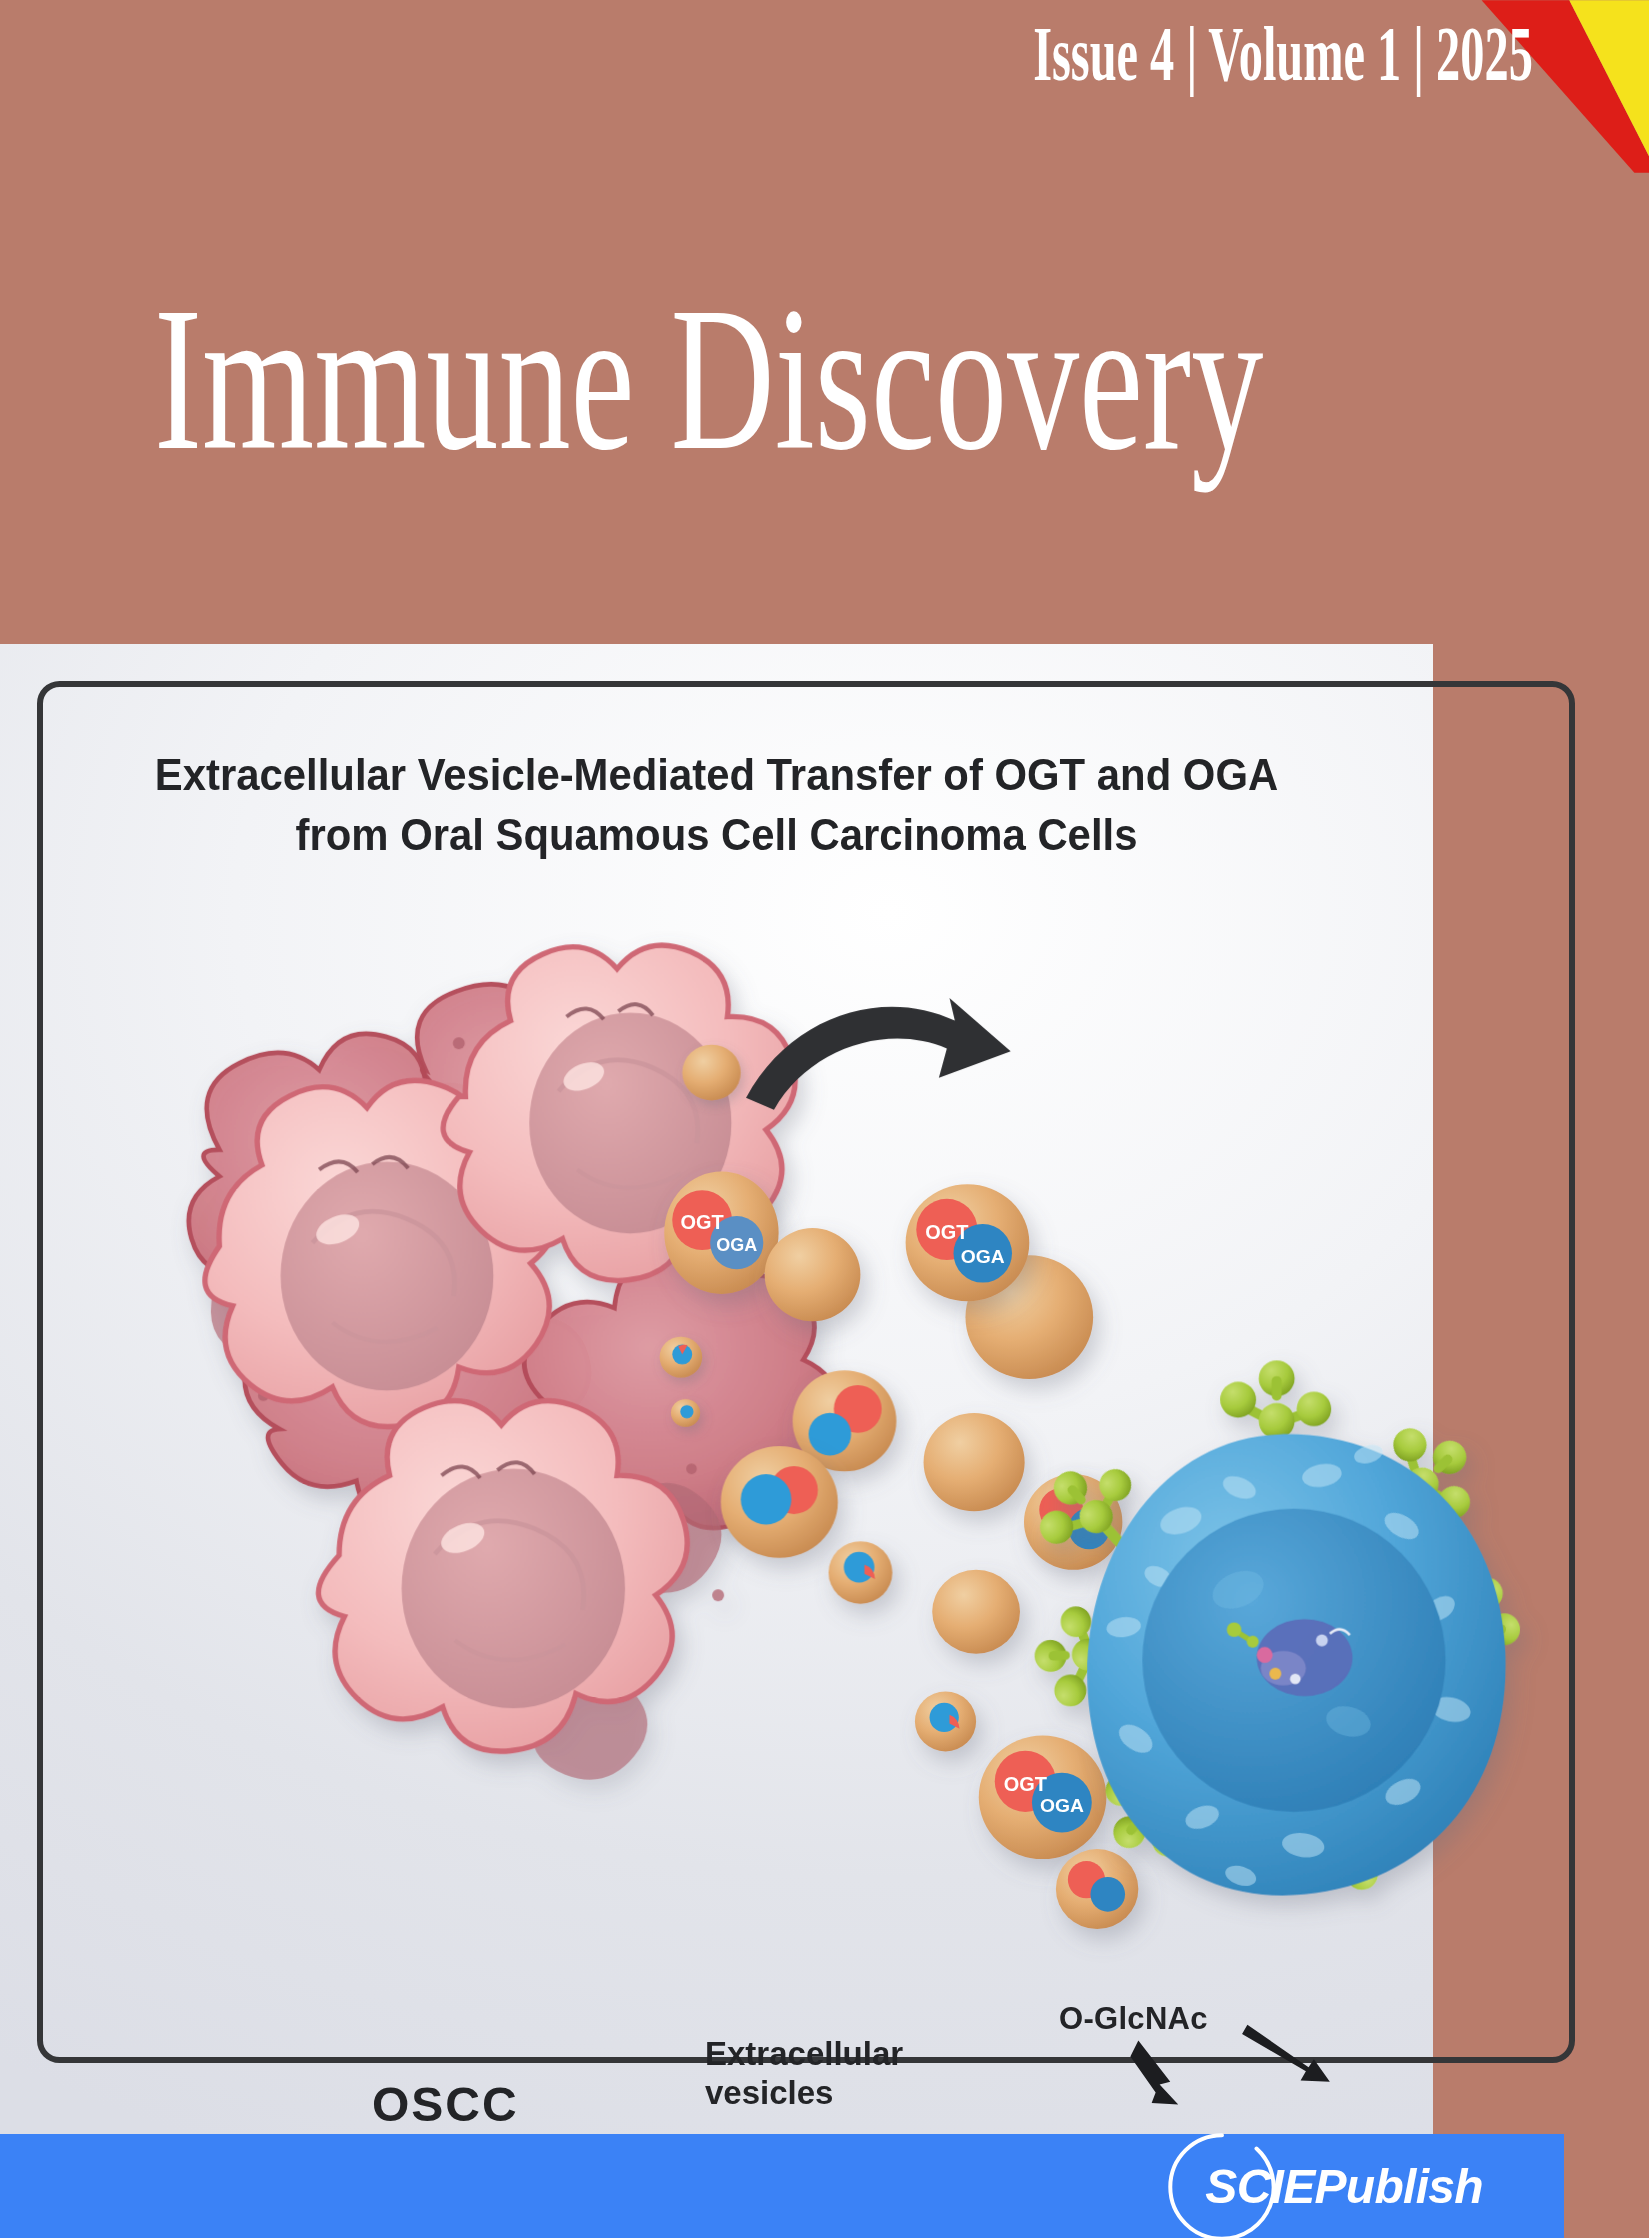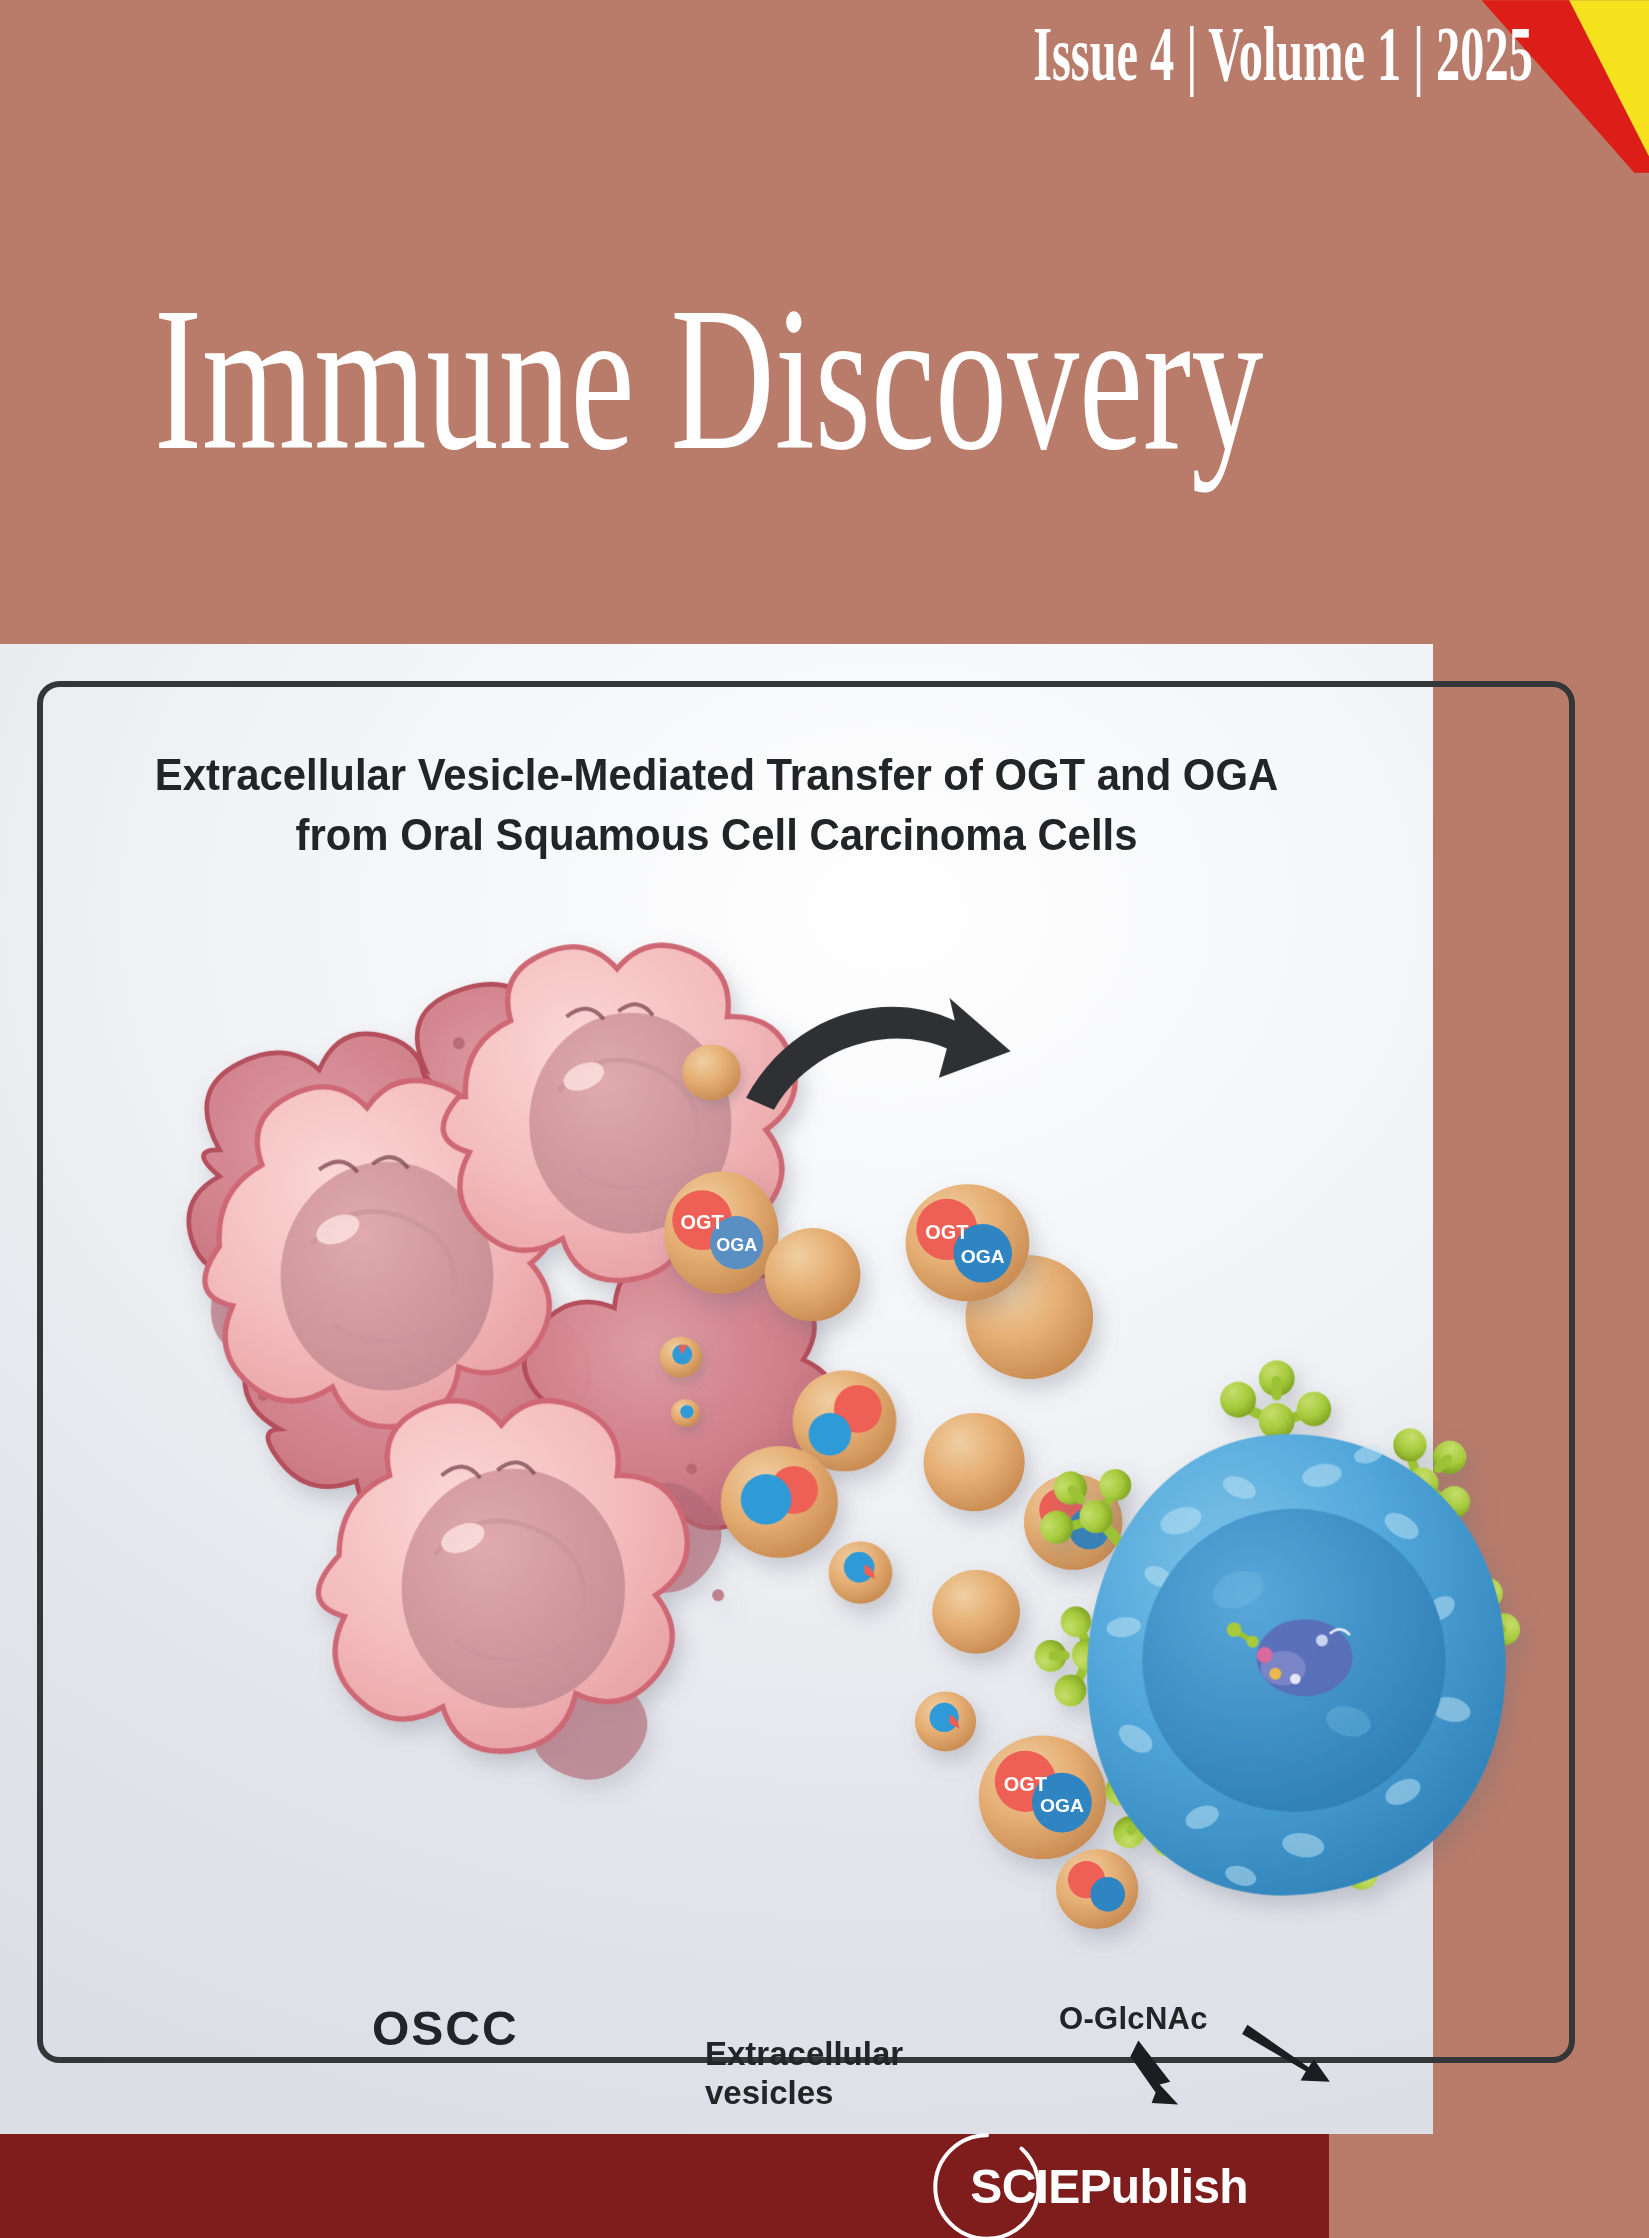--- a/index.html
+++ b/index.html
@@ -67,28 +67,29 @@
     line-height:1.33;
     color:#232427;
     transform:scaleX(0.93);
   }
 
   
   .illus { position:absolute; left:0; top:0; width:1649px; height:1490px; }
 
   
   .lbl { position:absolute; font-family:"Liberation Sans", sans-serif; font-weight:700; color:#232427; }
-  .lbl-oscc  { left:372px;  top:1357px; font-size:48px; letter-spacing:2px; }
+  .lbl-oscc  { left:372px;  top:1433px; font-size:48px; letter-spacing:2px; }
   .lbl-ev    { left:705px; top:1391px; font-size:33px; line-height:1.18; text-align:left; width:200px; }
   .lbl-glc   { left:1059px; top:1357px; font-size:31px; letter-spacing:0.3px; }
 
   
   .footer-band {
-    position:absolute; left:0; bottom:0; width:1329px; height:105px;
-    background:#7f1d1d;
+    position:absolute; left:0; bottom:0; width:1564px; height:105px;
+    background:#3b82f6;
+    font-style:italic;
   }
   .logo-wrap {
     position:absolute; right:81px; top:50%; transform:translateY(-50%);
     display:flex; align-items:center;
   }
   .logo-text {
     font-family:"Liberation Sans", sans-serif;
     font-weight:700;
     font-size:48px;
     color:#ffffff;

